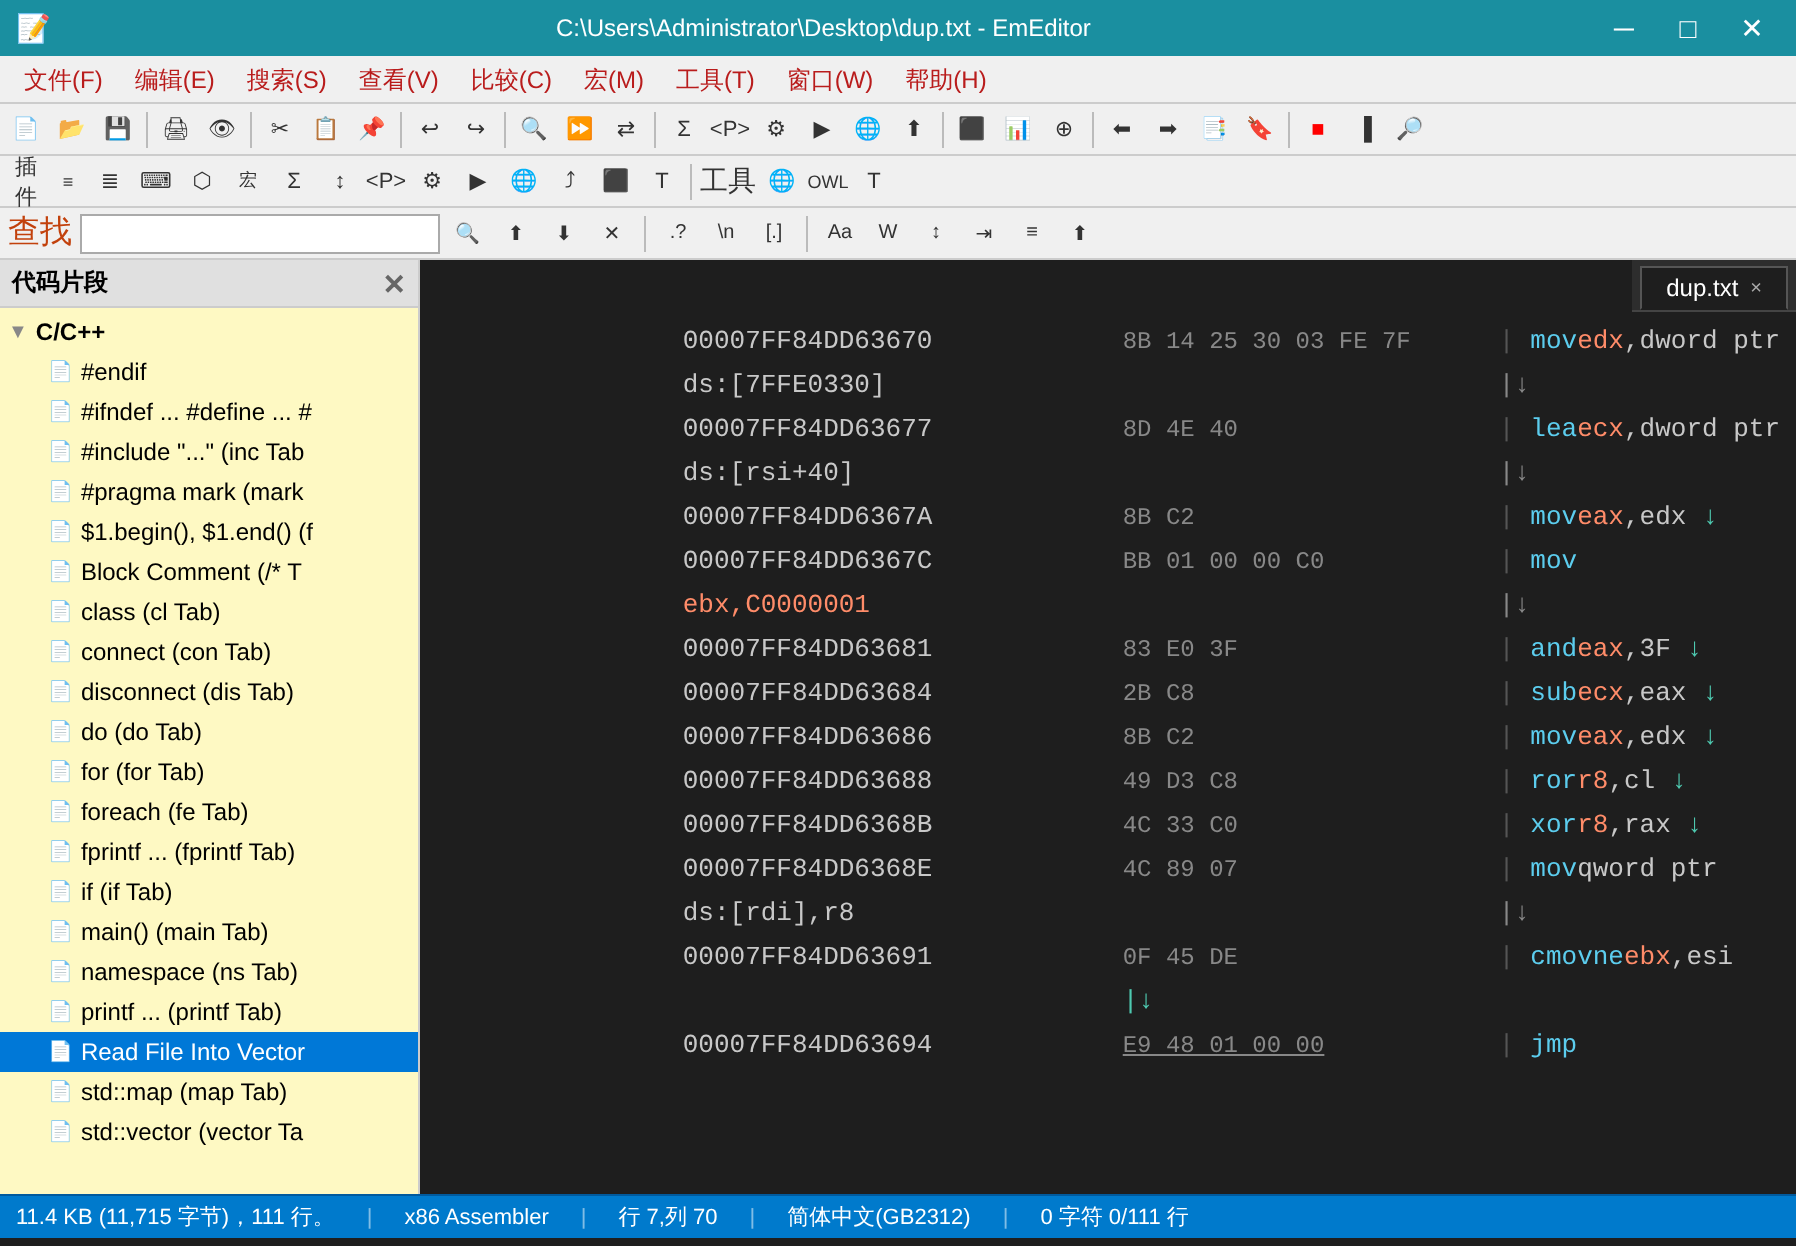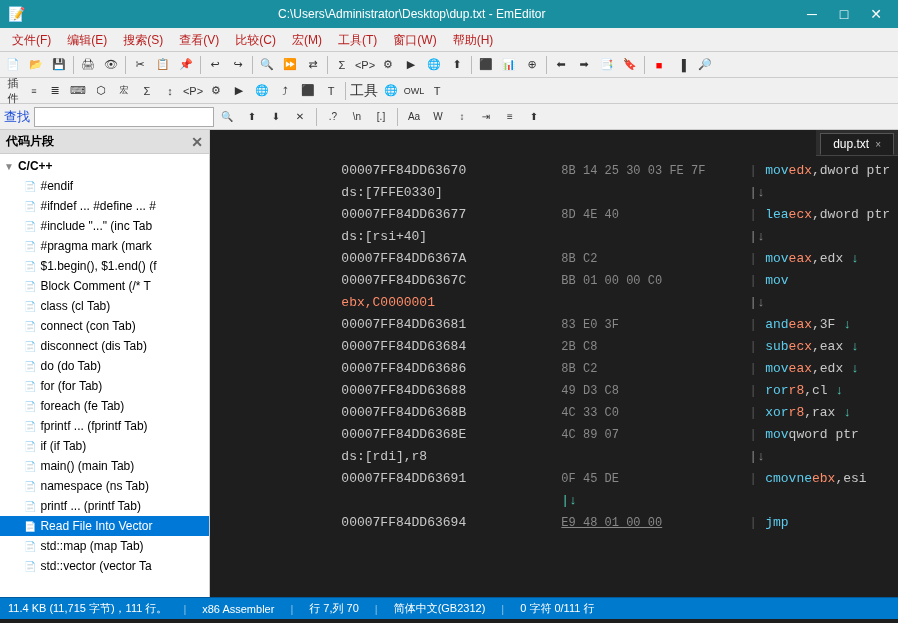--- a/index.html
+++ b/index.html
@@ -69,21 +69,21 @@
     
     #searchbar {
       background: #f0f0f0;
       height: 26px;
       display: flex;
       align-items: center;
       padding: 0 4px;
       border-bottom: 1px solid #ccc;
       gap: 4px;
     }
-    #searchbar label { font-size: 13px; color: #1d4ed8; }
+    #searchbar label { font-size: 16px; color: #c2410c; }
     #searchbar input {
       width: 180px;
       height: 20px;
       border: 1px solid #aaa;
       font-size: 12px;
       padding: 0 4px;
     }
     .search-tb-btn {
       width: 20px; height: 20px;
       background: transparent;
@@ -98,21 +98,21 @@
     #main {
       display: flex;
       flex-direction: row;
       height: calc(623px - 28px - 24px - 26px - 26px - 26px - 26px);
     }
 
     
     #sidebar {
       width: 210px;
       min-width: 210px;
-      background: #ffffff;
+      background: #fef9c3;
       border-right: 1px solid #ccc;
       display: flex;
       flex-direction: column;
       overflow: hidden;
     }
     #sidebar-header {
       background: #e0e0e0;
       height: 24px;
       display: flex;
       align-items: center;

